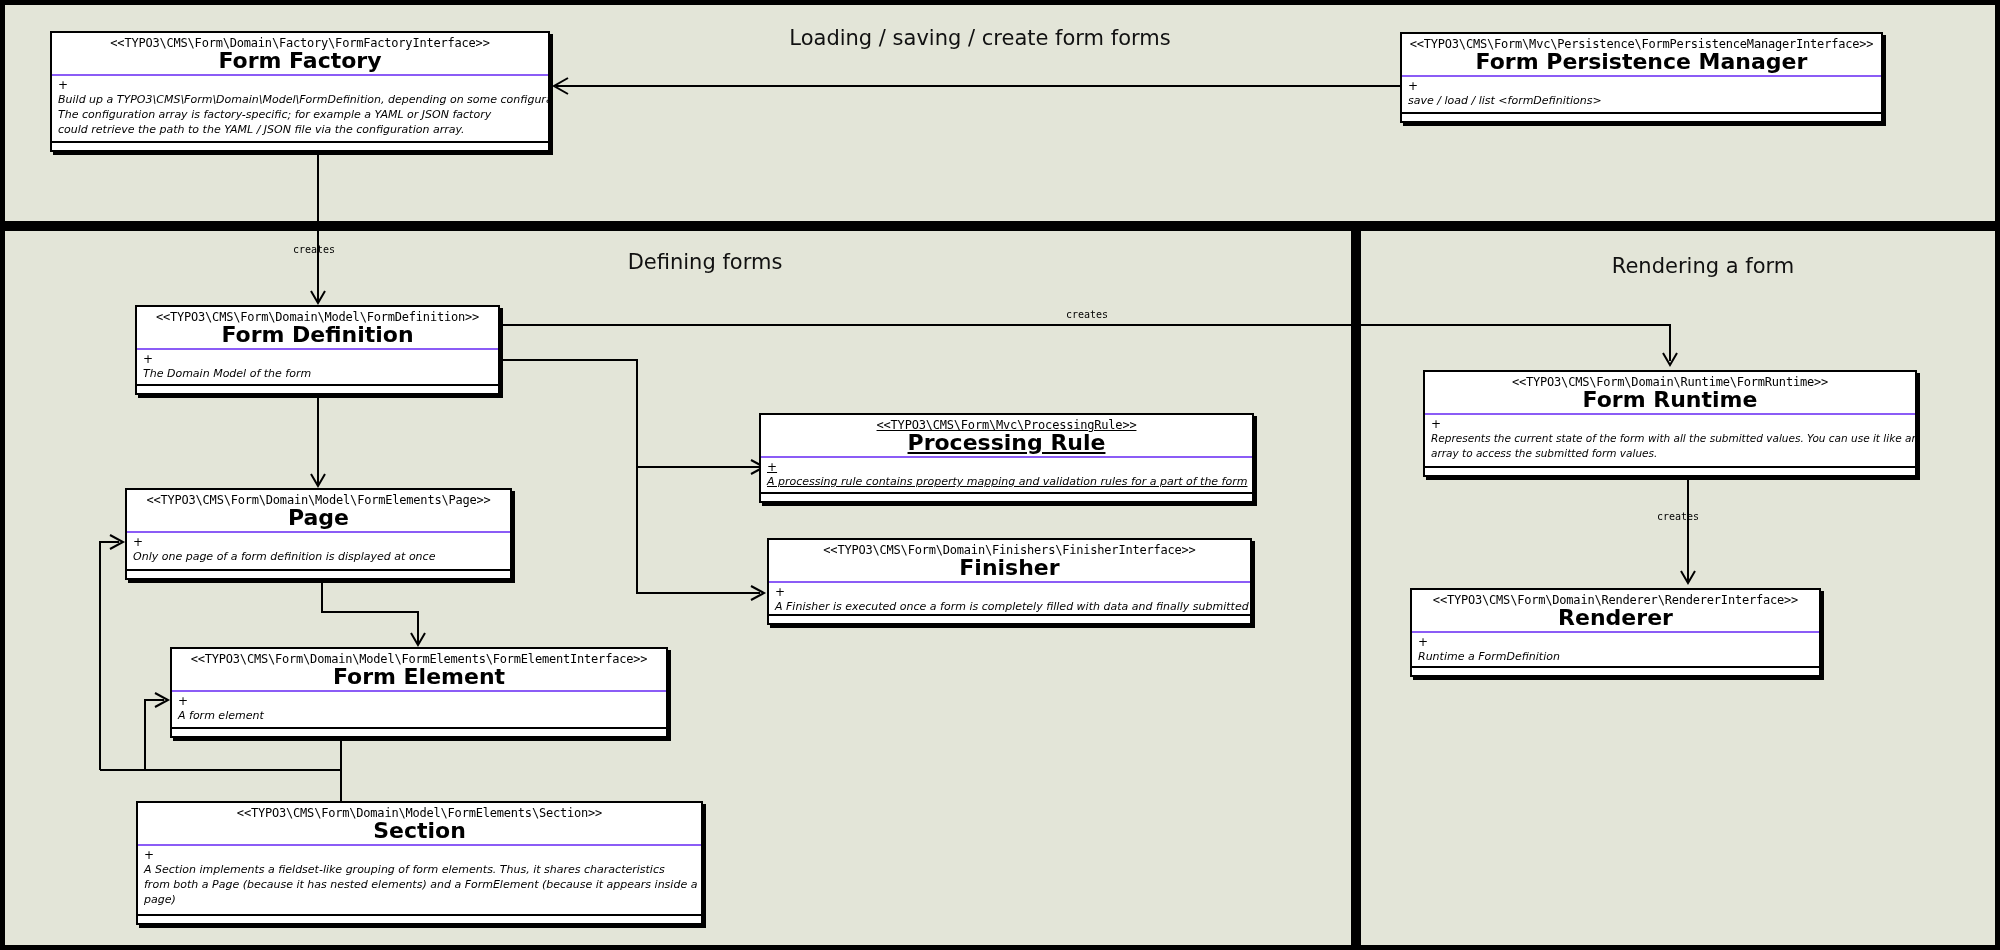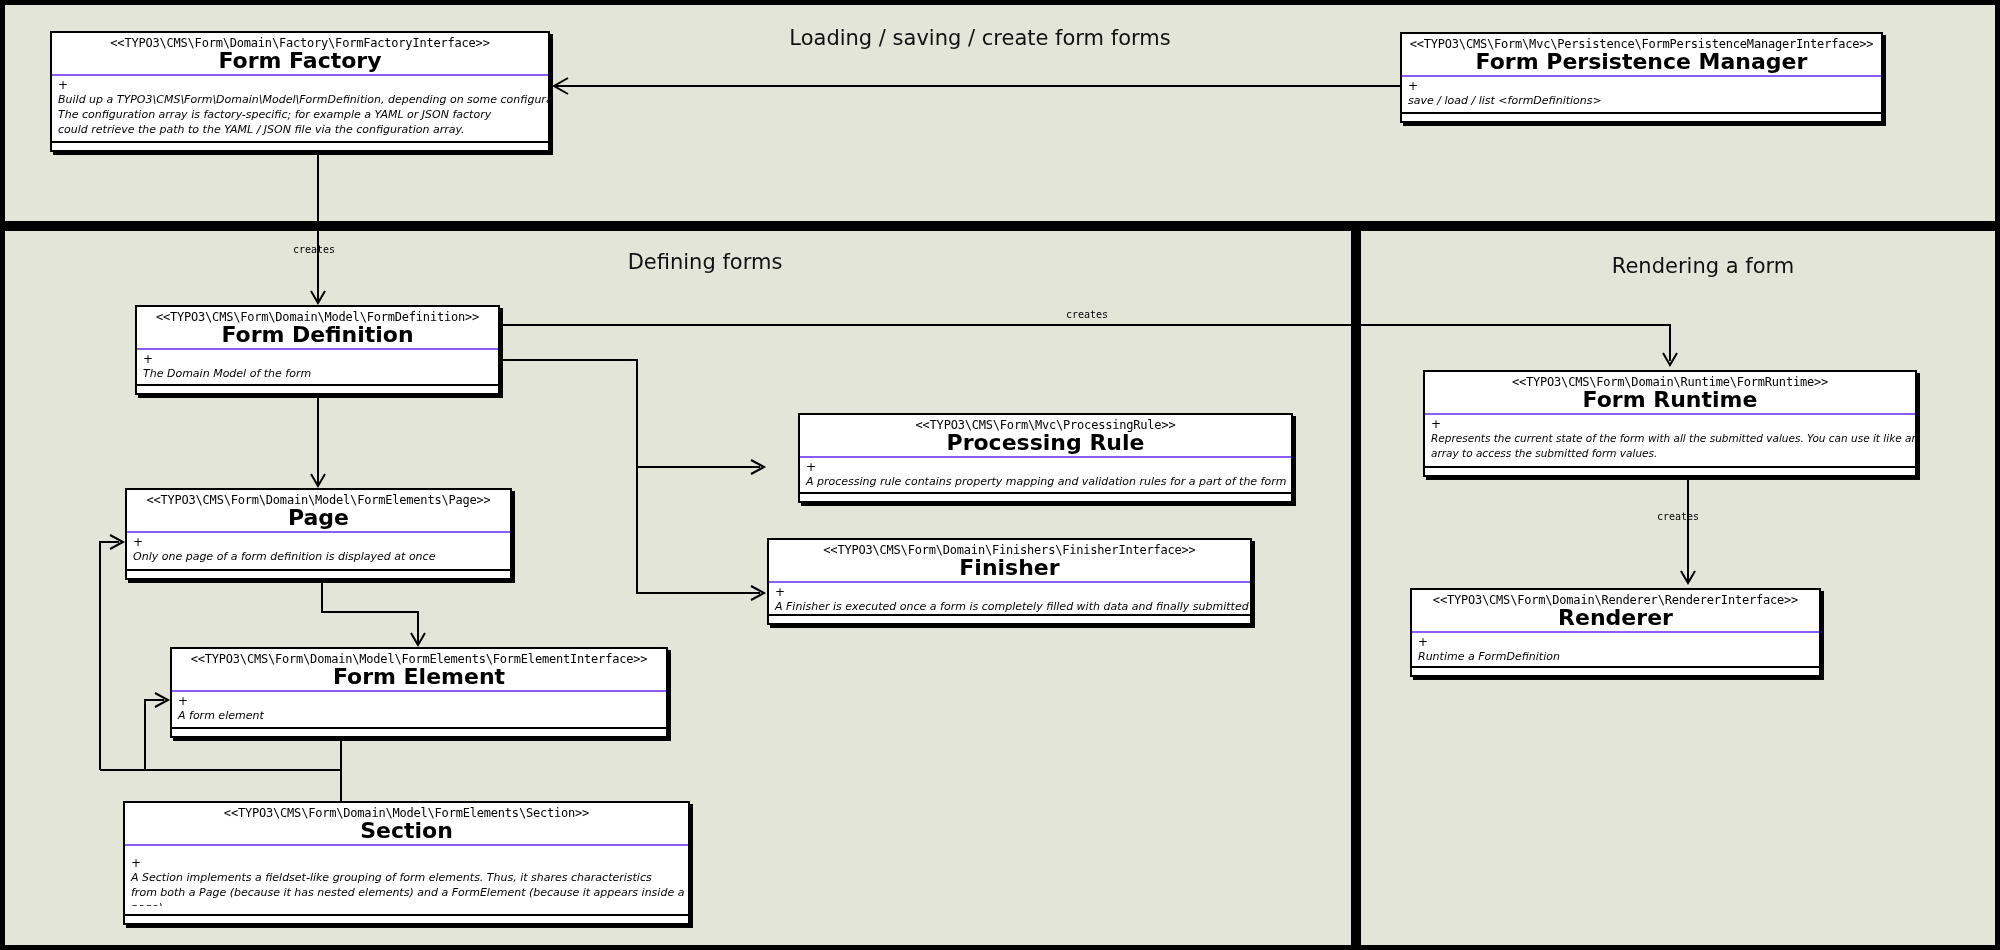--- a/index.html
+++ b/index.html
@@ -128,35 +128,35 @@
       <div class="uml-stereotype">&lt;&lt;TYPO3\CMS\Form\Domain\Model\FormElements\FormElementInterface&gt;&gt;</div>
       <div class="uml-name">Form Element</div>
     </div>
     <div class="uml-body">
       <div class="uml-vis">+</div>
       <div class="uml-desc">A form element</div>
     </div>
     <div class="uml-footer"></div>
   </div>
 
-  <div class="uml-box" style="left:123px;top:801px;width:567px;height:124px;gap:8px;">
+  <div class="uml-box" style="left:136px;top:801px;width:567px;height:124px;">
     <div class="uml-title">
       <div class="uml-stereotype">&lt;&lt;TYPO3\CMS\Form\Domain\Model\FormElements\Section&gt;&gt;</div>
       <div class="uml-name">Section</div>
     </div>
     <div class="uml-body">
       <div class="uml-vis">+</div>
       <div class="uml-desc">A Section implements a fieldset-like grouping of form elements. Thus, it shares characteristics
 from both a Page (because it has nested elements) and a FormElement (because it appears inside a
 page)</div>
     </div>
     <div class="uml-footer"></div>
   </div>
 
-  <div class="uml-box" style="left:798px;top:413px;width:495px;height:90px;">
+  <div class="uml-box" style="left:759px;top:413px;width:495px;height:90px;text-decoration:underline;">
     <div class="uml-title">
       <div class="uml-stereotype">&lt;&lt;TYPO3\CMS\Form\Mvc\ProcessingRule&gt;&gt;</div>
       <div class="uml-name">Processing Rule</div>
     </div>
     <div class="uml-body">
       <div class="uml-vis">+</div>
       <div class="uml-desc">A processing rule contains property mapping and validation rules for a part of the form</div>
     </div>
     <div class="uml-footer"></div>
   </div>

